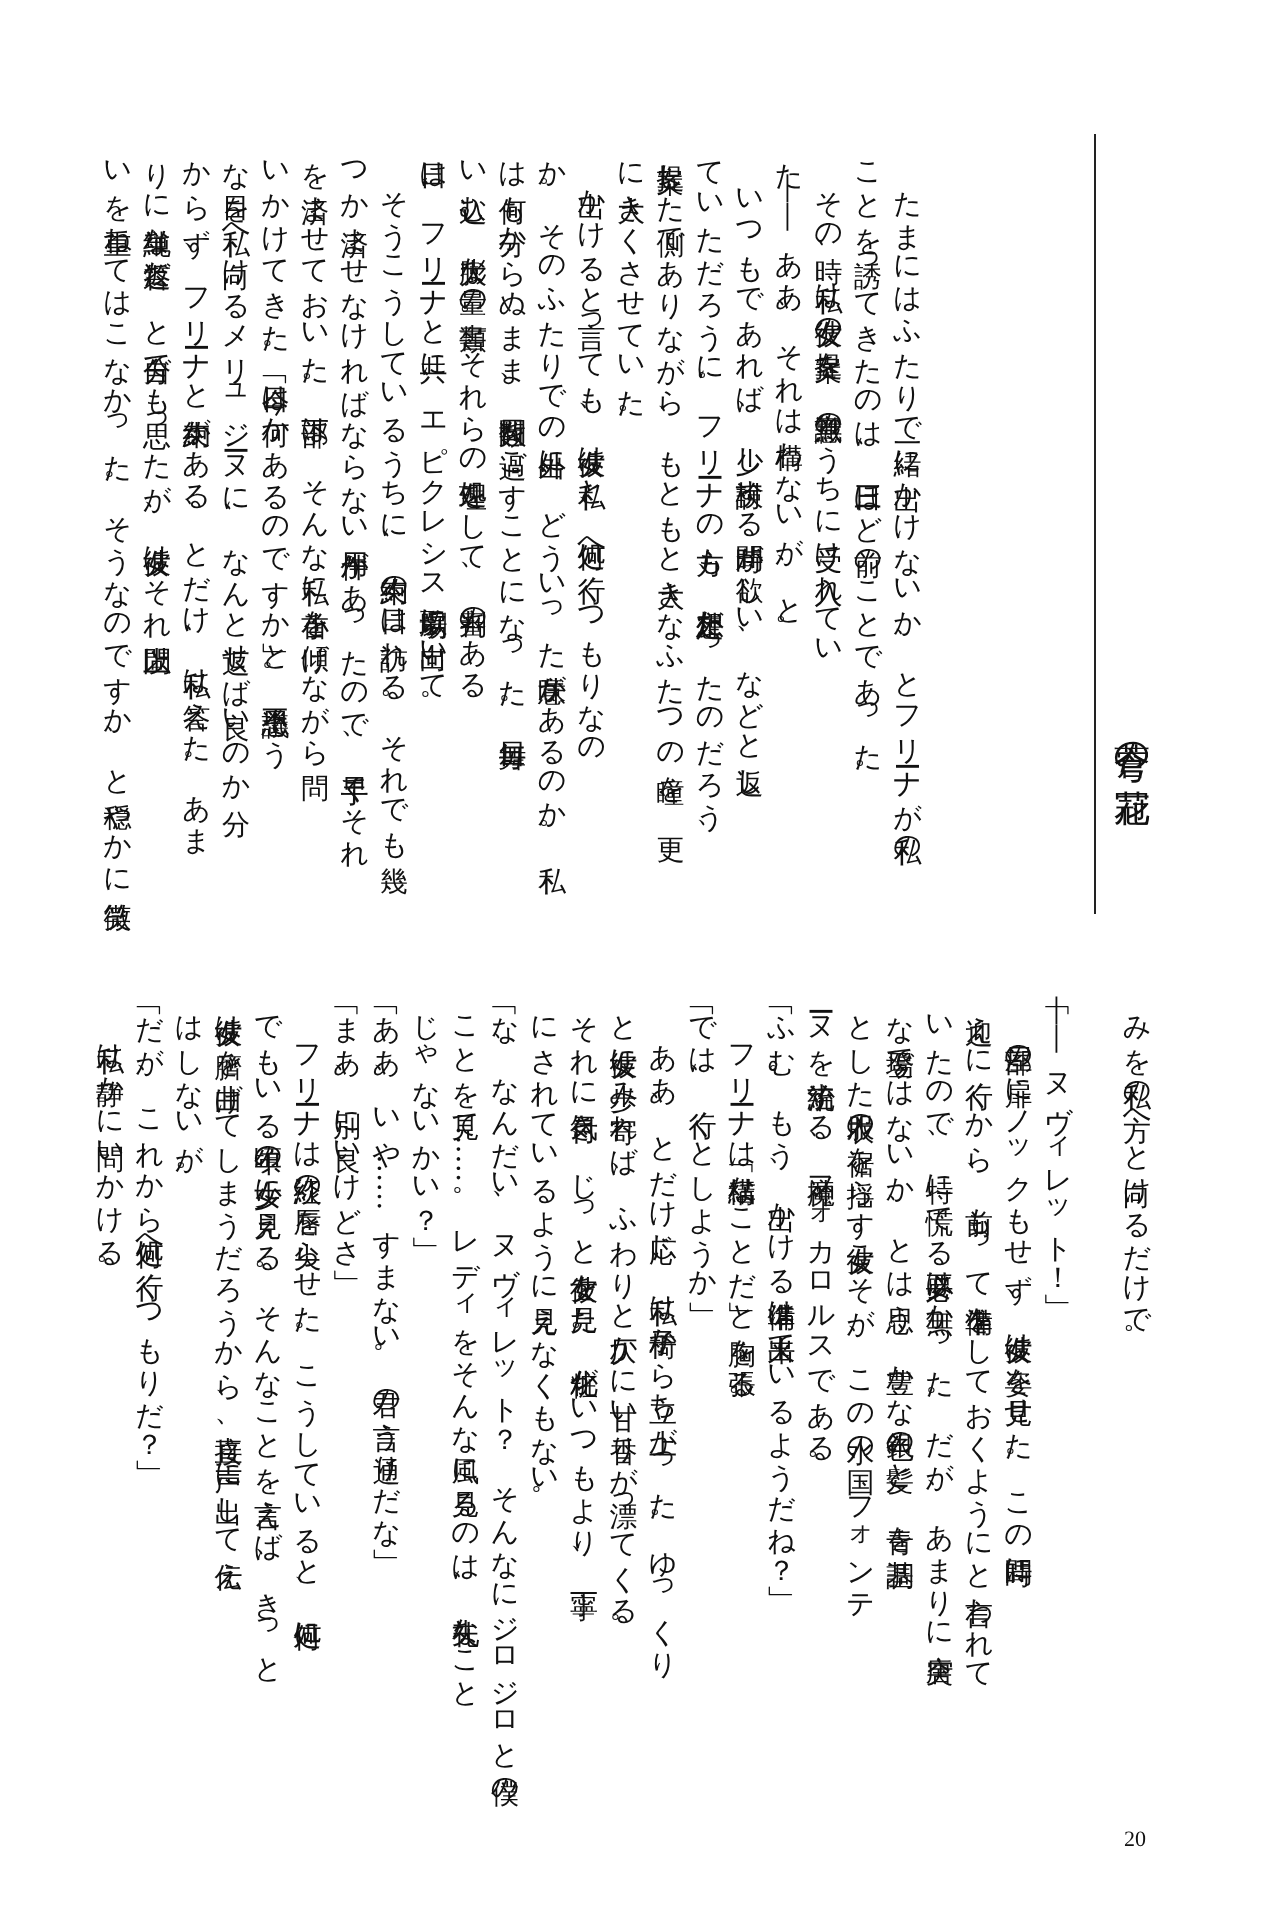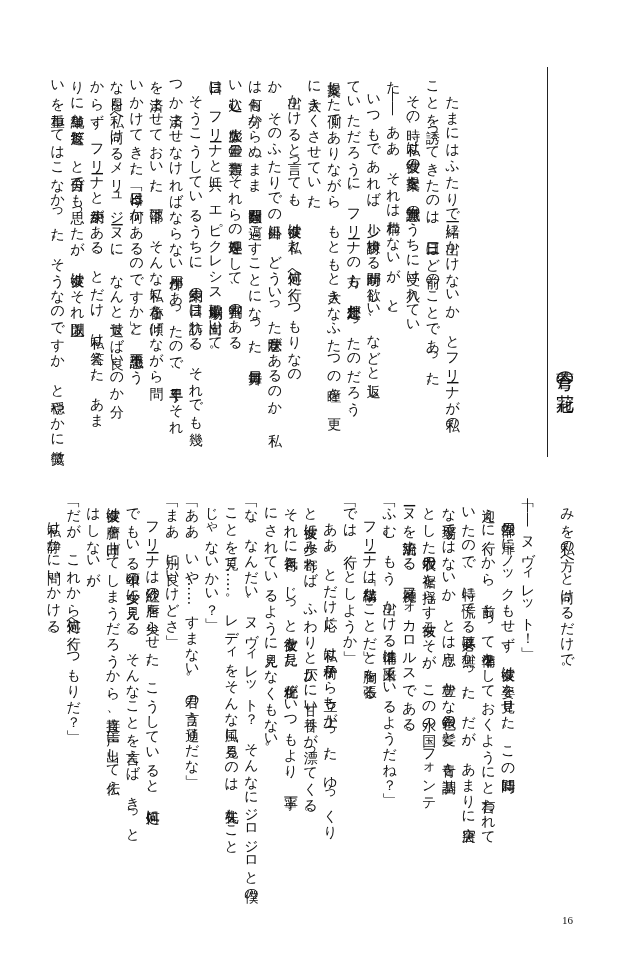--- a/index.html
+++ b/index.html
@@ -114,15 +114,15 @@
     <p>「ああ、いや……すまない。君の言う通りだな」</p>
     <p>「まあ、別に良いけどさ」</p>
     <p>　フリーナは淡紅の唇を尖らせた。こうしていると、何処に</p>
     <p>でもいる年頃の少女に見える。そんなことを言えば、きっと</p>
     <p>彼女は臍を曲げてしまうだろうから、直接、声に出して伝え</p>
     <p>はしないが。</p>
     <p>「だが、これから何処へ行くつもりだ？」</p>
     <p>　私は静かに問いかける。</p>
   </div>
 
-  <div class="page-number">16</div>
+  <div class="page-number">20</div>
 
 </div>
 
 </body></html>

